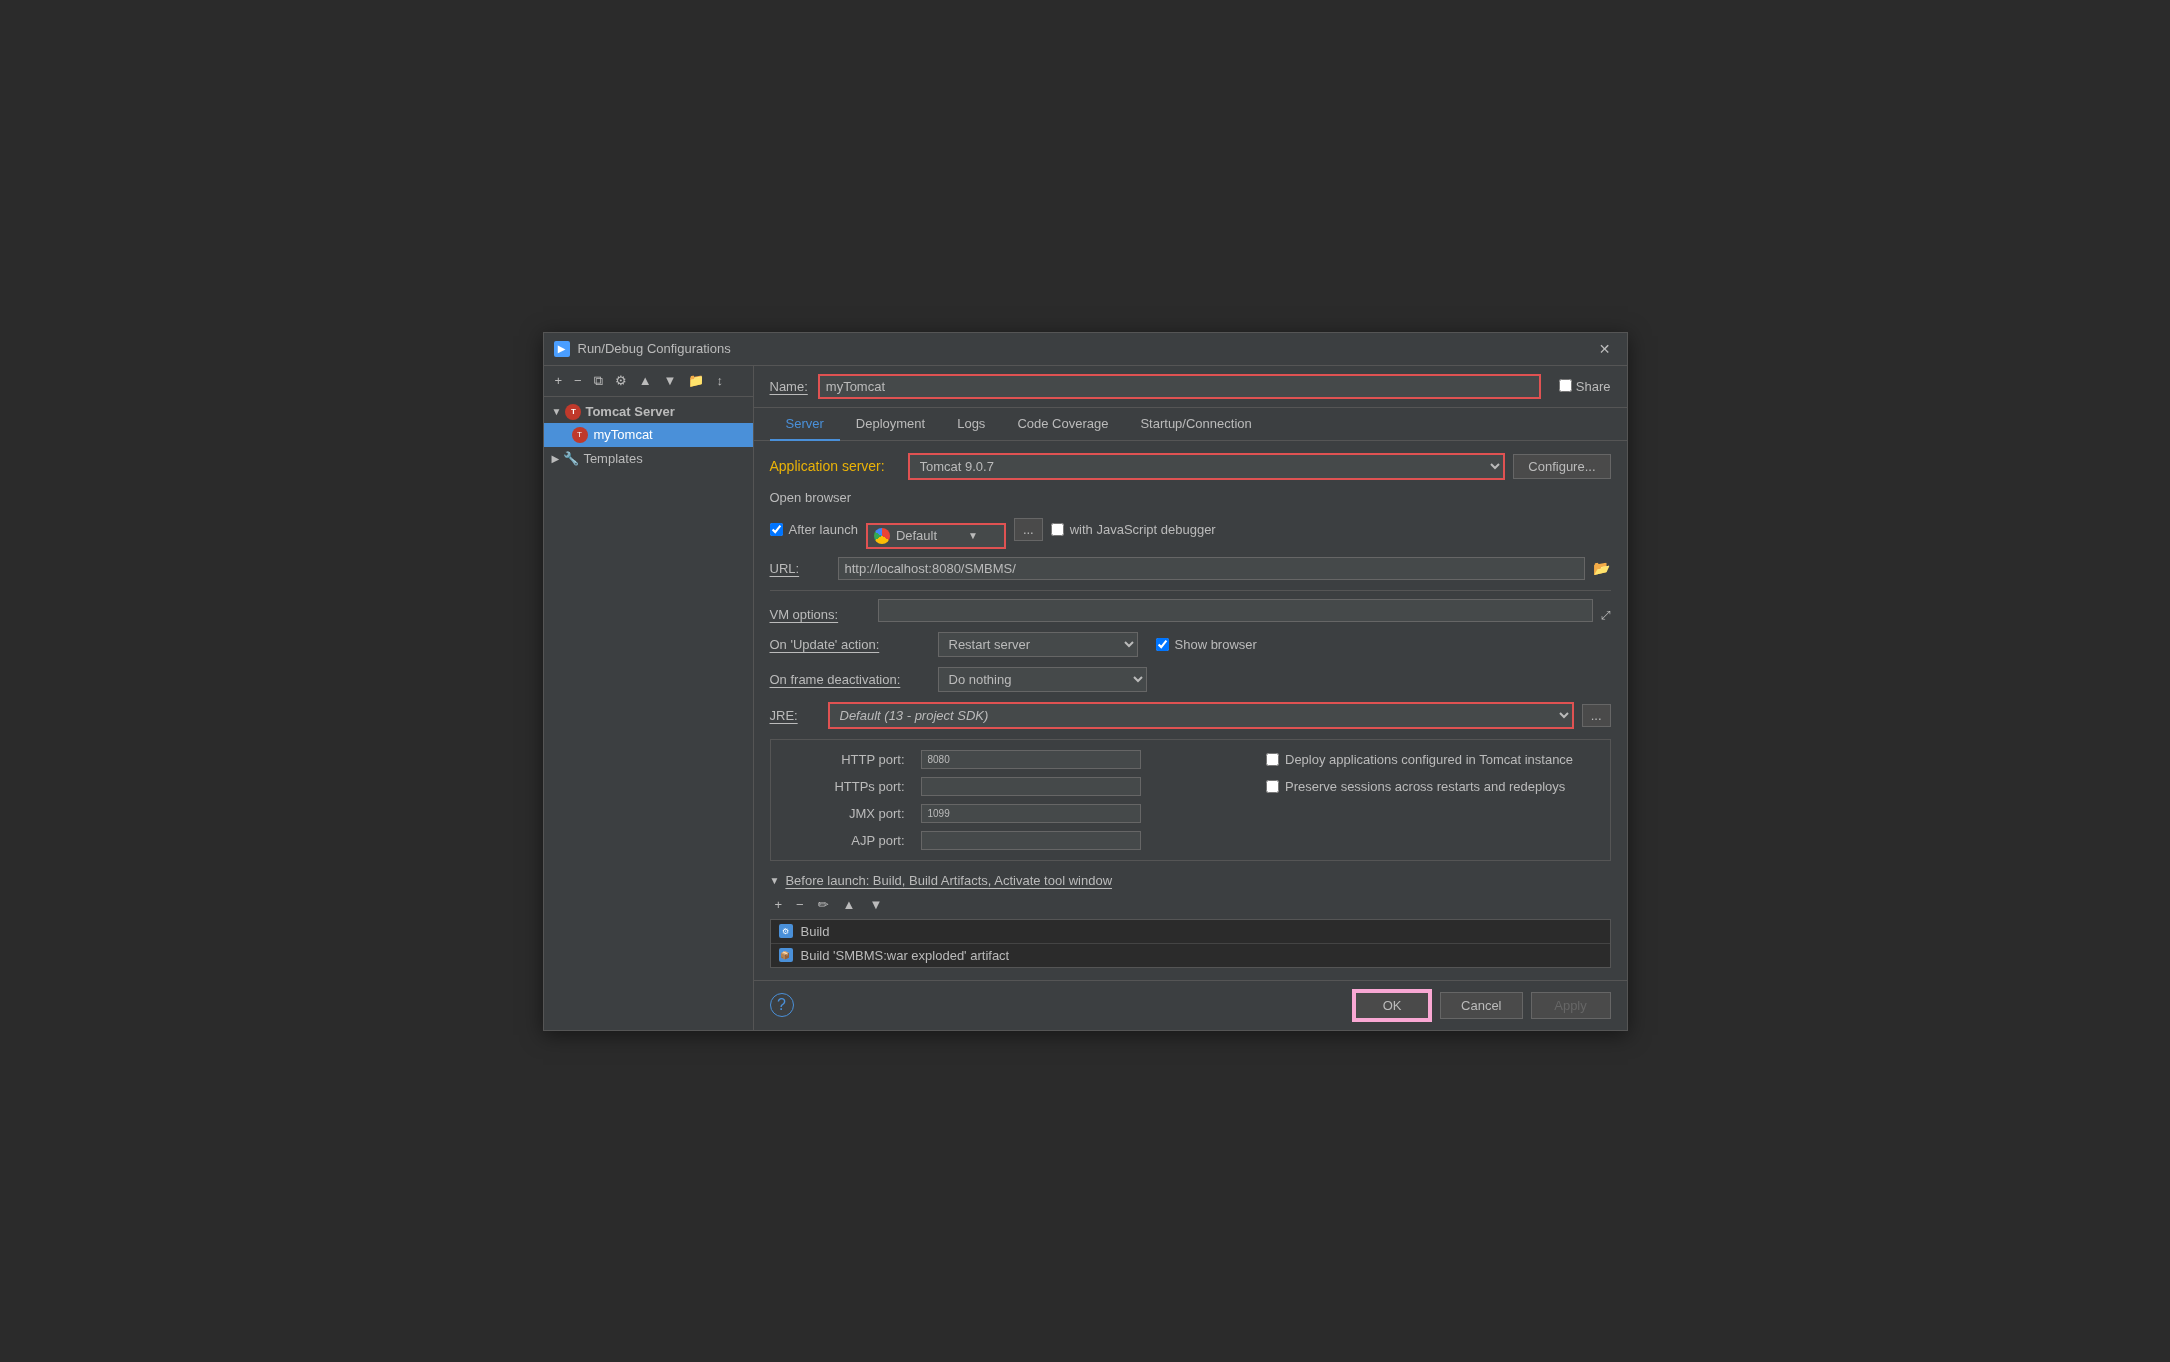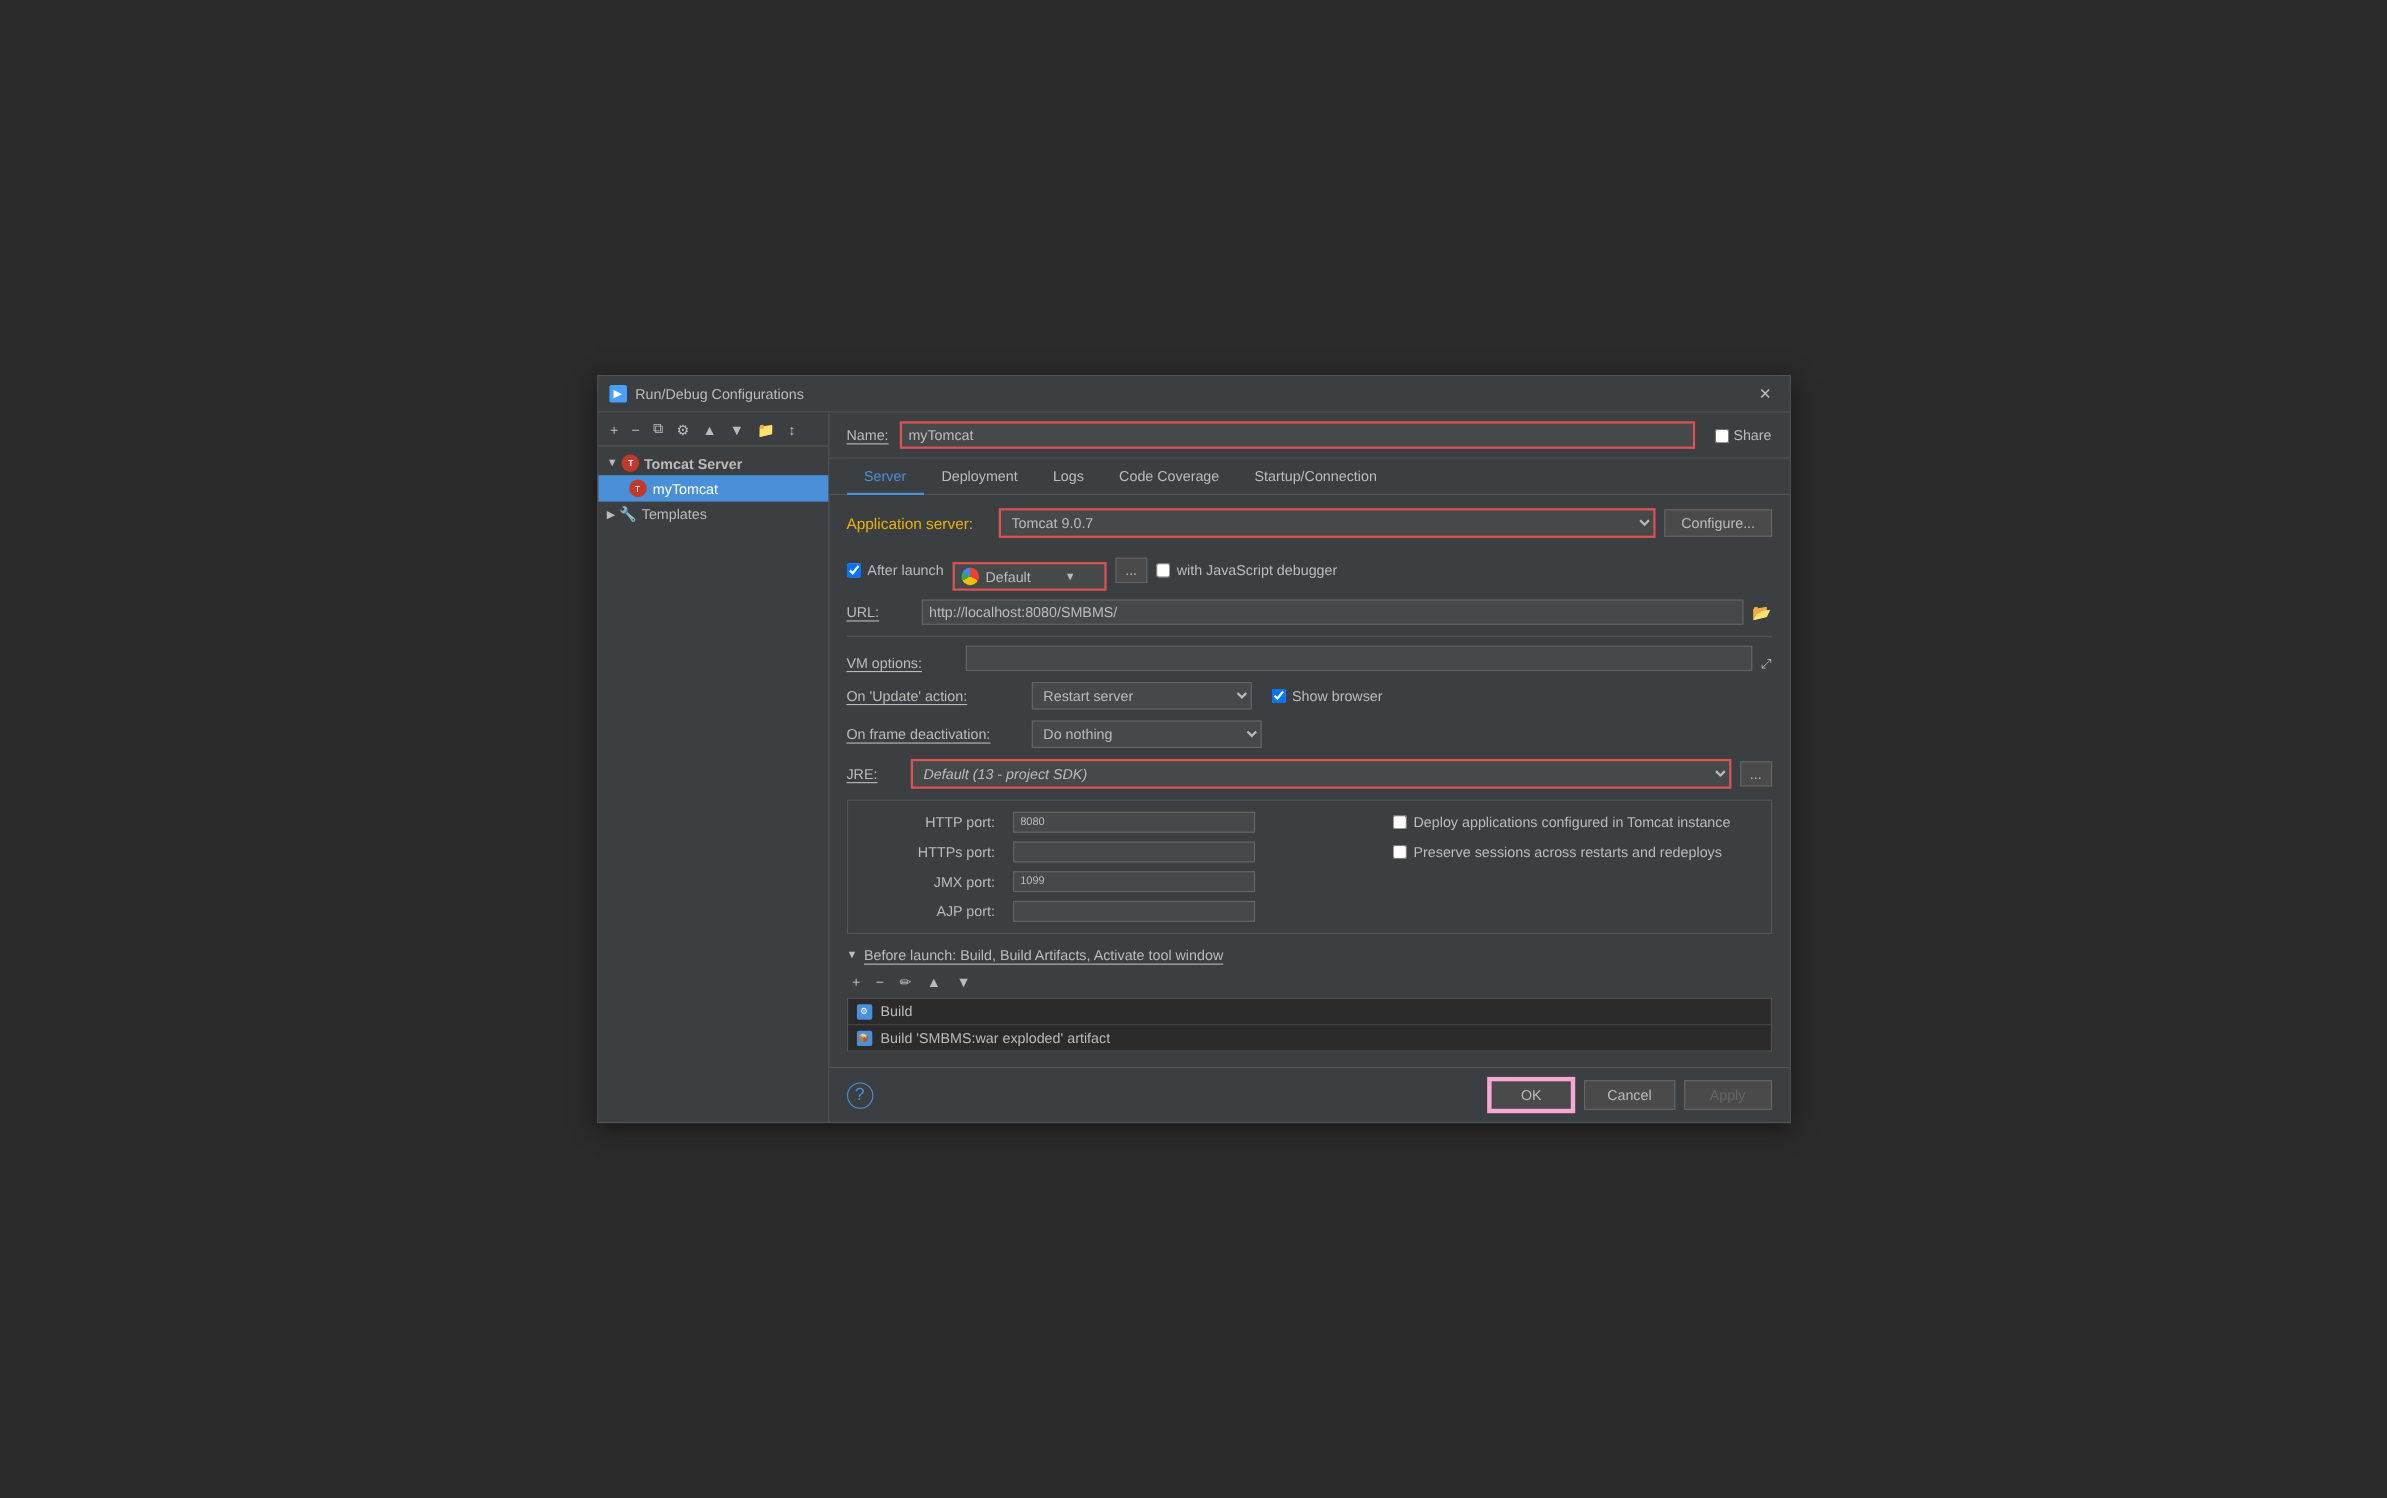--- a/index.html
+++ b/index.html
@@ -155,21 +155,21 @@
       flex: 1;
       background: #45494a;
       border: 2px solid #e05252;
       color: #bbb;
       padding: 3px 6px;
       font-size: 13px;
       outline: none;
     }
     .share-area {
       display: flex;
-      align-items: flex-end;
+      align-items: flex-start;
       gap: 4px;
       margin-left: 8px;
     }
     .share-checkbox {
       accent-color: #4a90d9;
     }
     
     .tabs-row {
       display: flex;
       border-bottom: 1px solid #555;
@@ -601,20 +601,21 @@
 
         <div class="form-row">
           <span class="form-label">Application server:</span>
           <select class="form-select">
             <option>Tomcat 9.0.7</option>
           </select>
           <button class="configure-btn">Configure...</button>
         </div>
 
         <div>
+          <div class="section-label">Open browser</div>
           <div class="open-browser-row">
             <label class="checkbox-label">
               <input type="checkbox" checked="" style="">
               <span>After launch</span>
             </label>
             <div class="browser-select-box">
               <div class="chrome-icon"></div>
               <span>Default</span>
               <span style="margin-left:auto;font-size:10px;">▼</span>
             </div>

